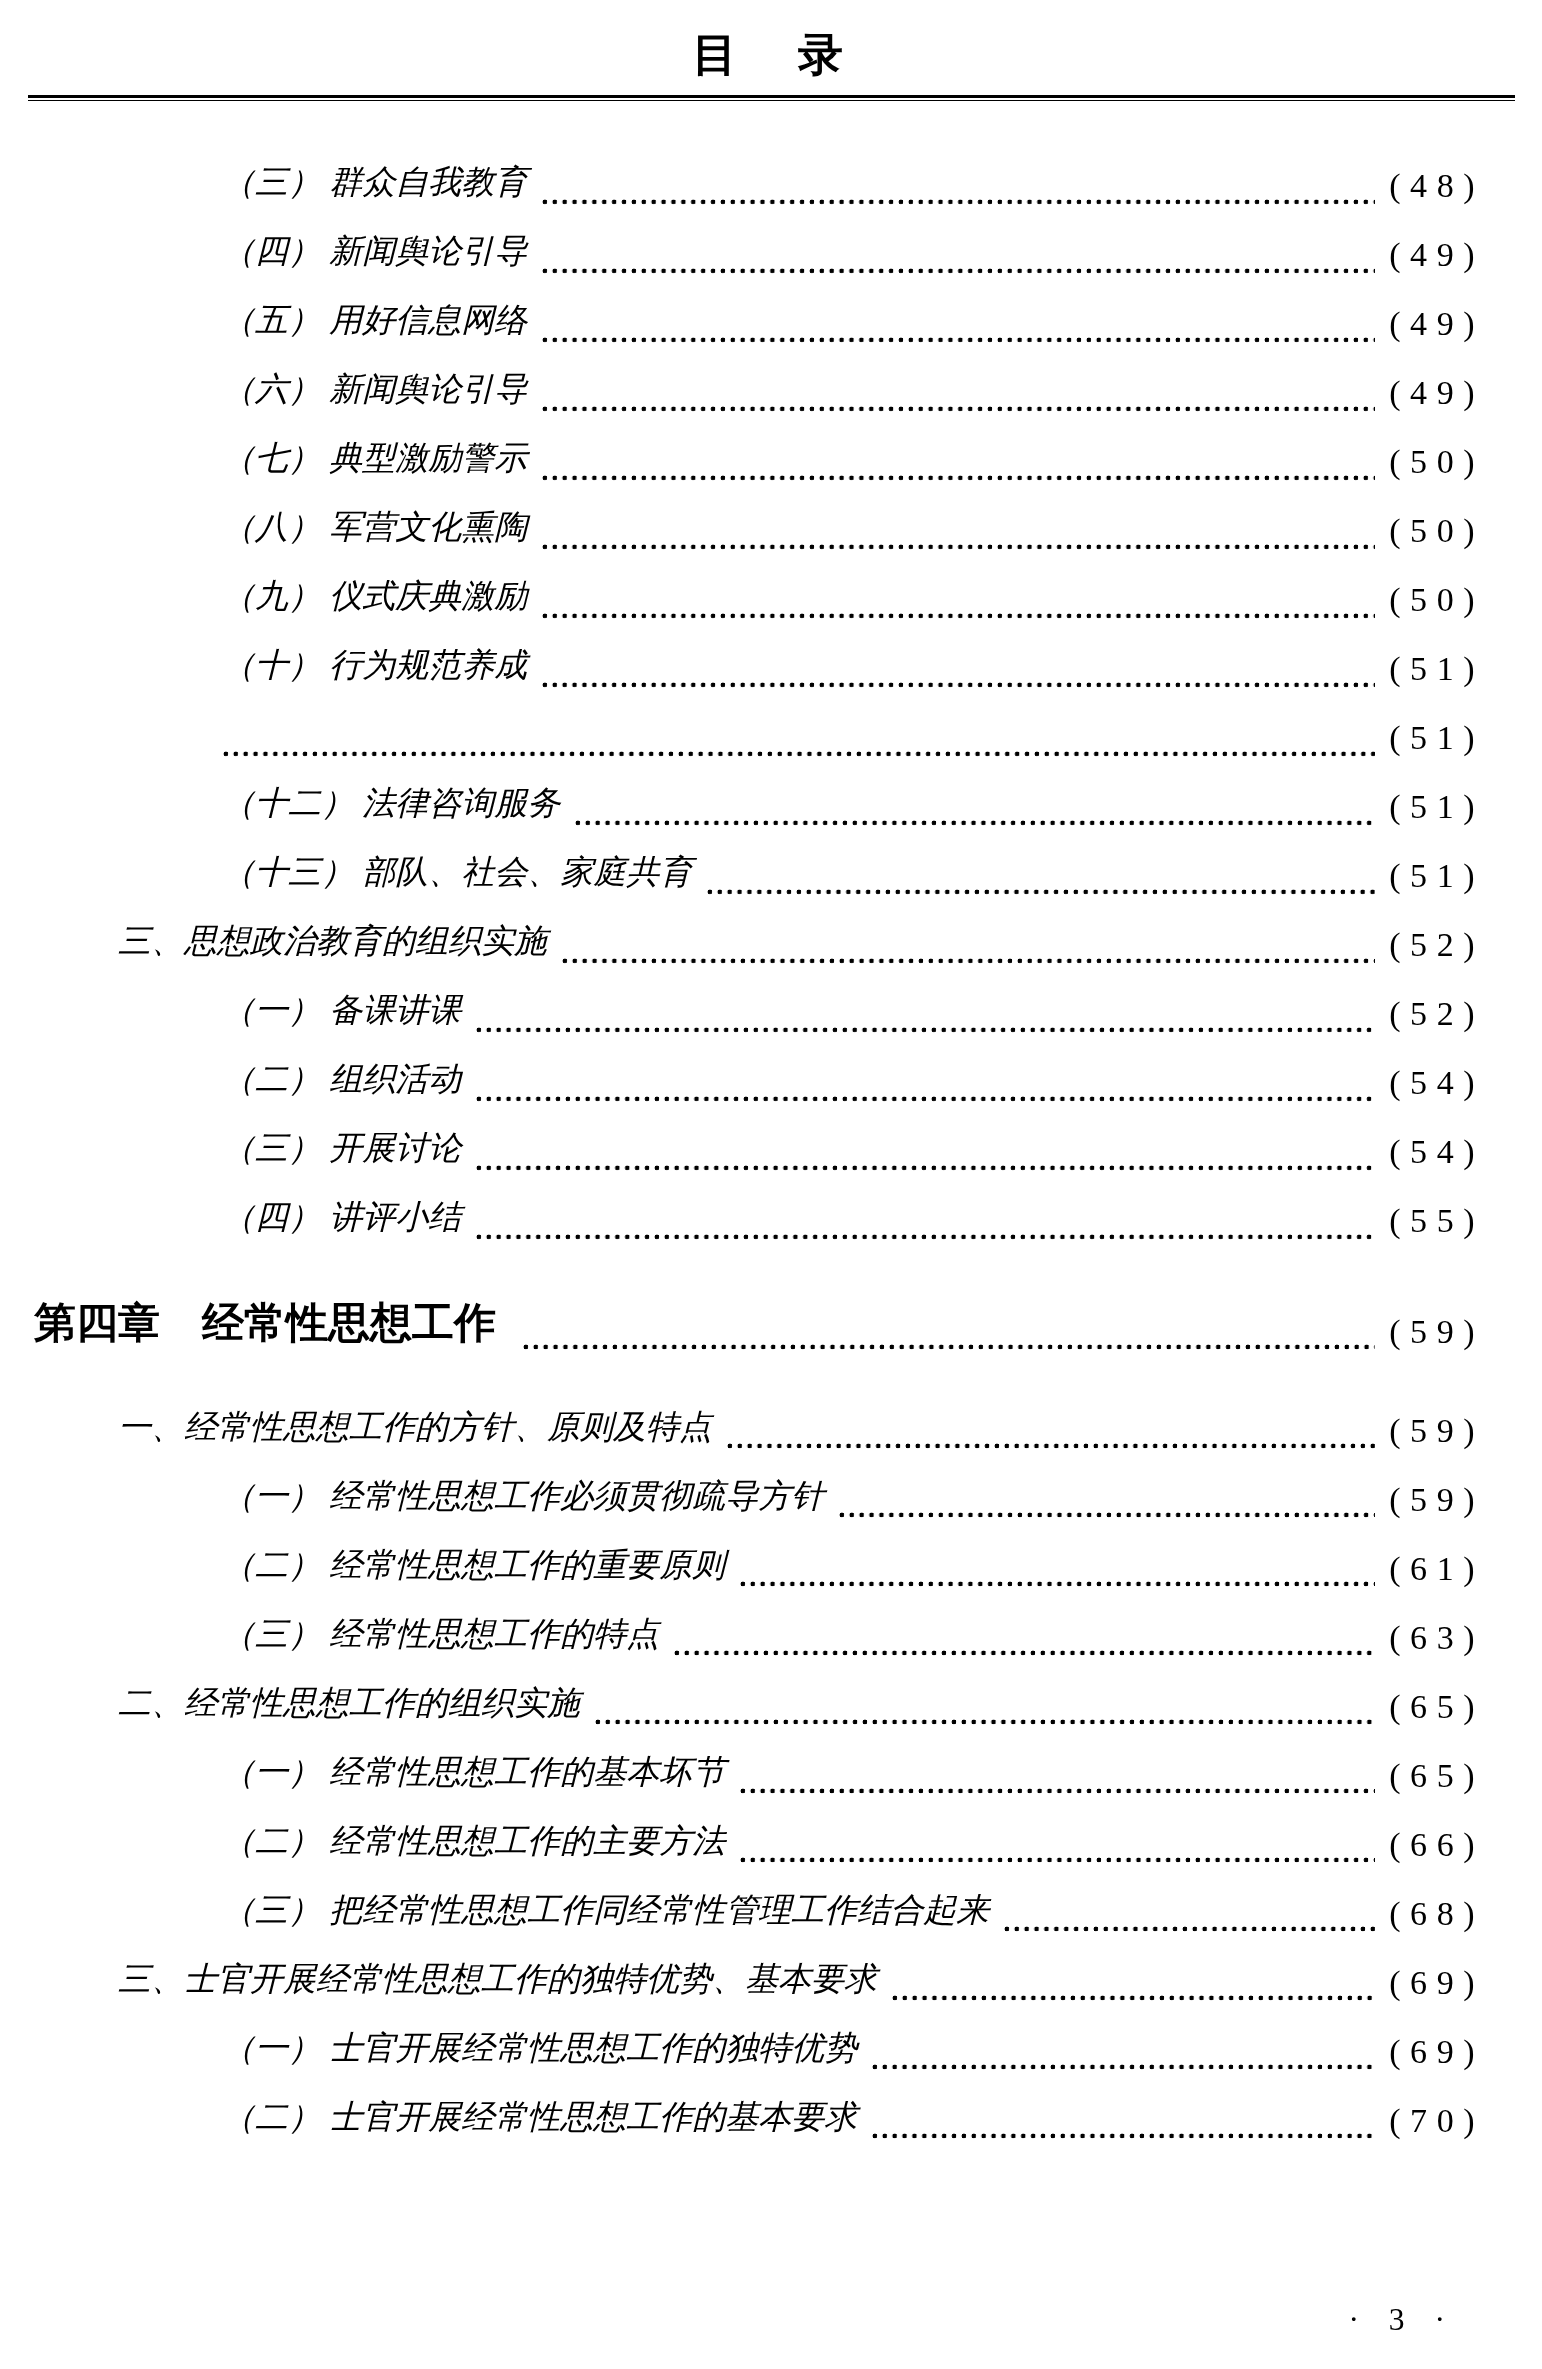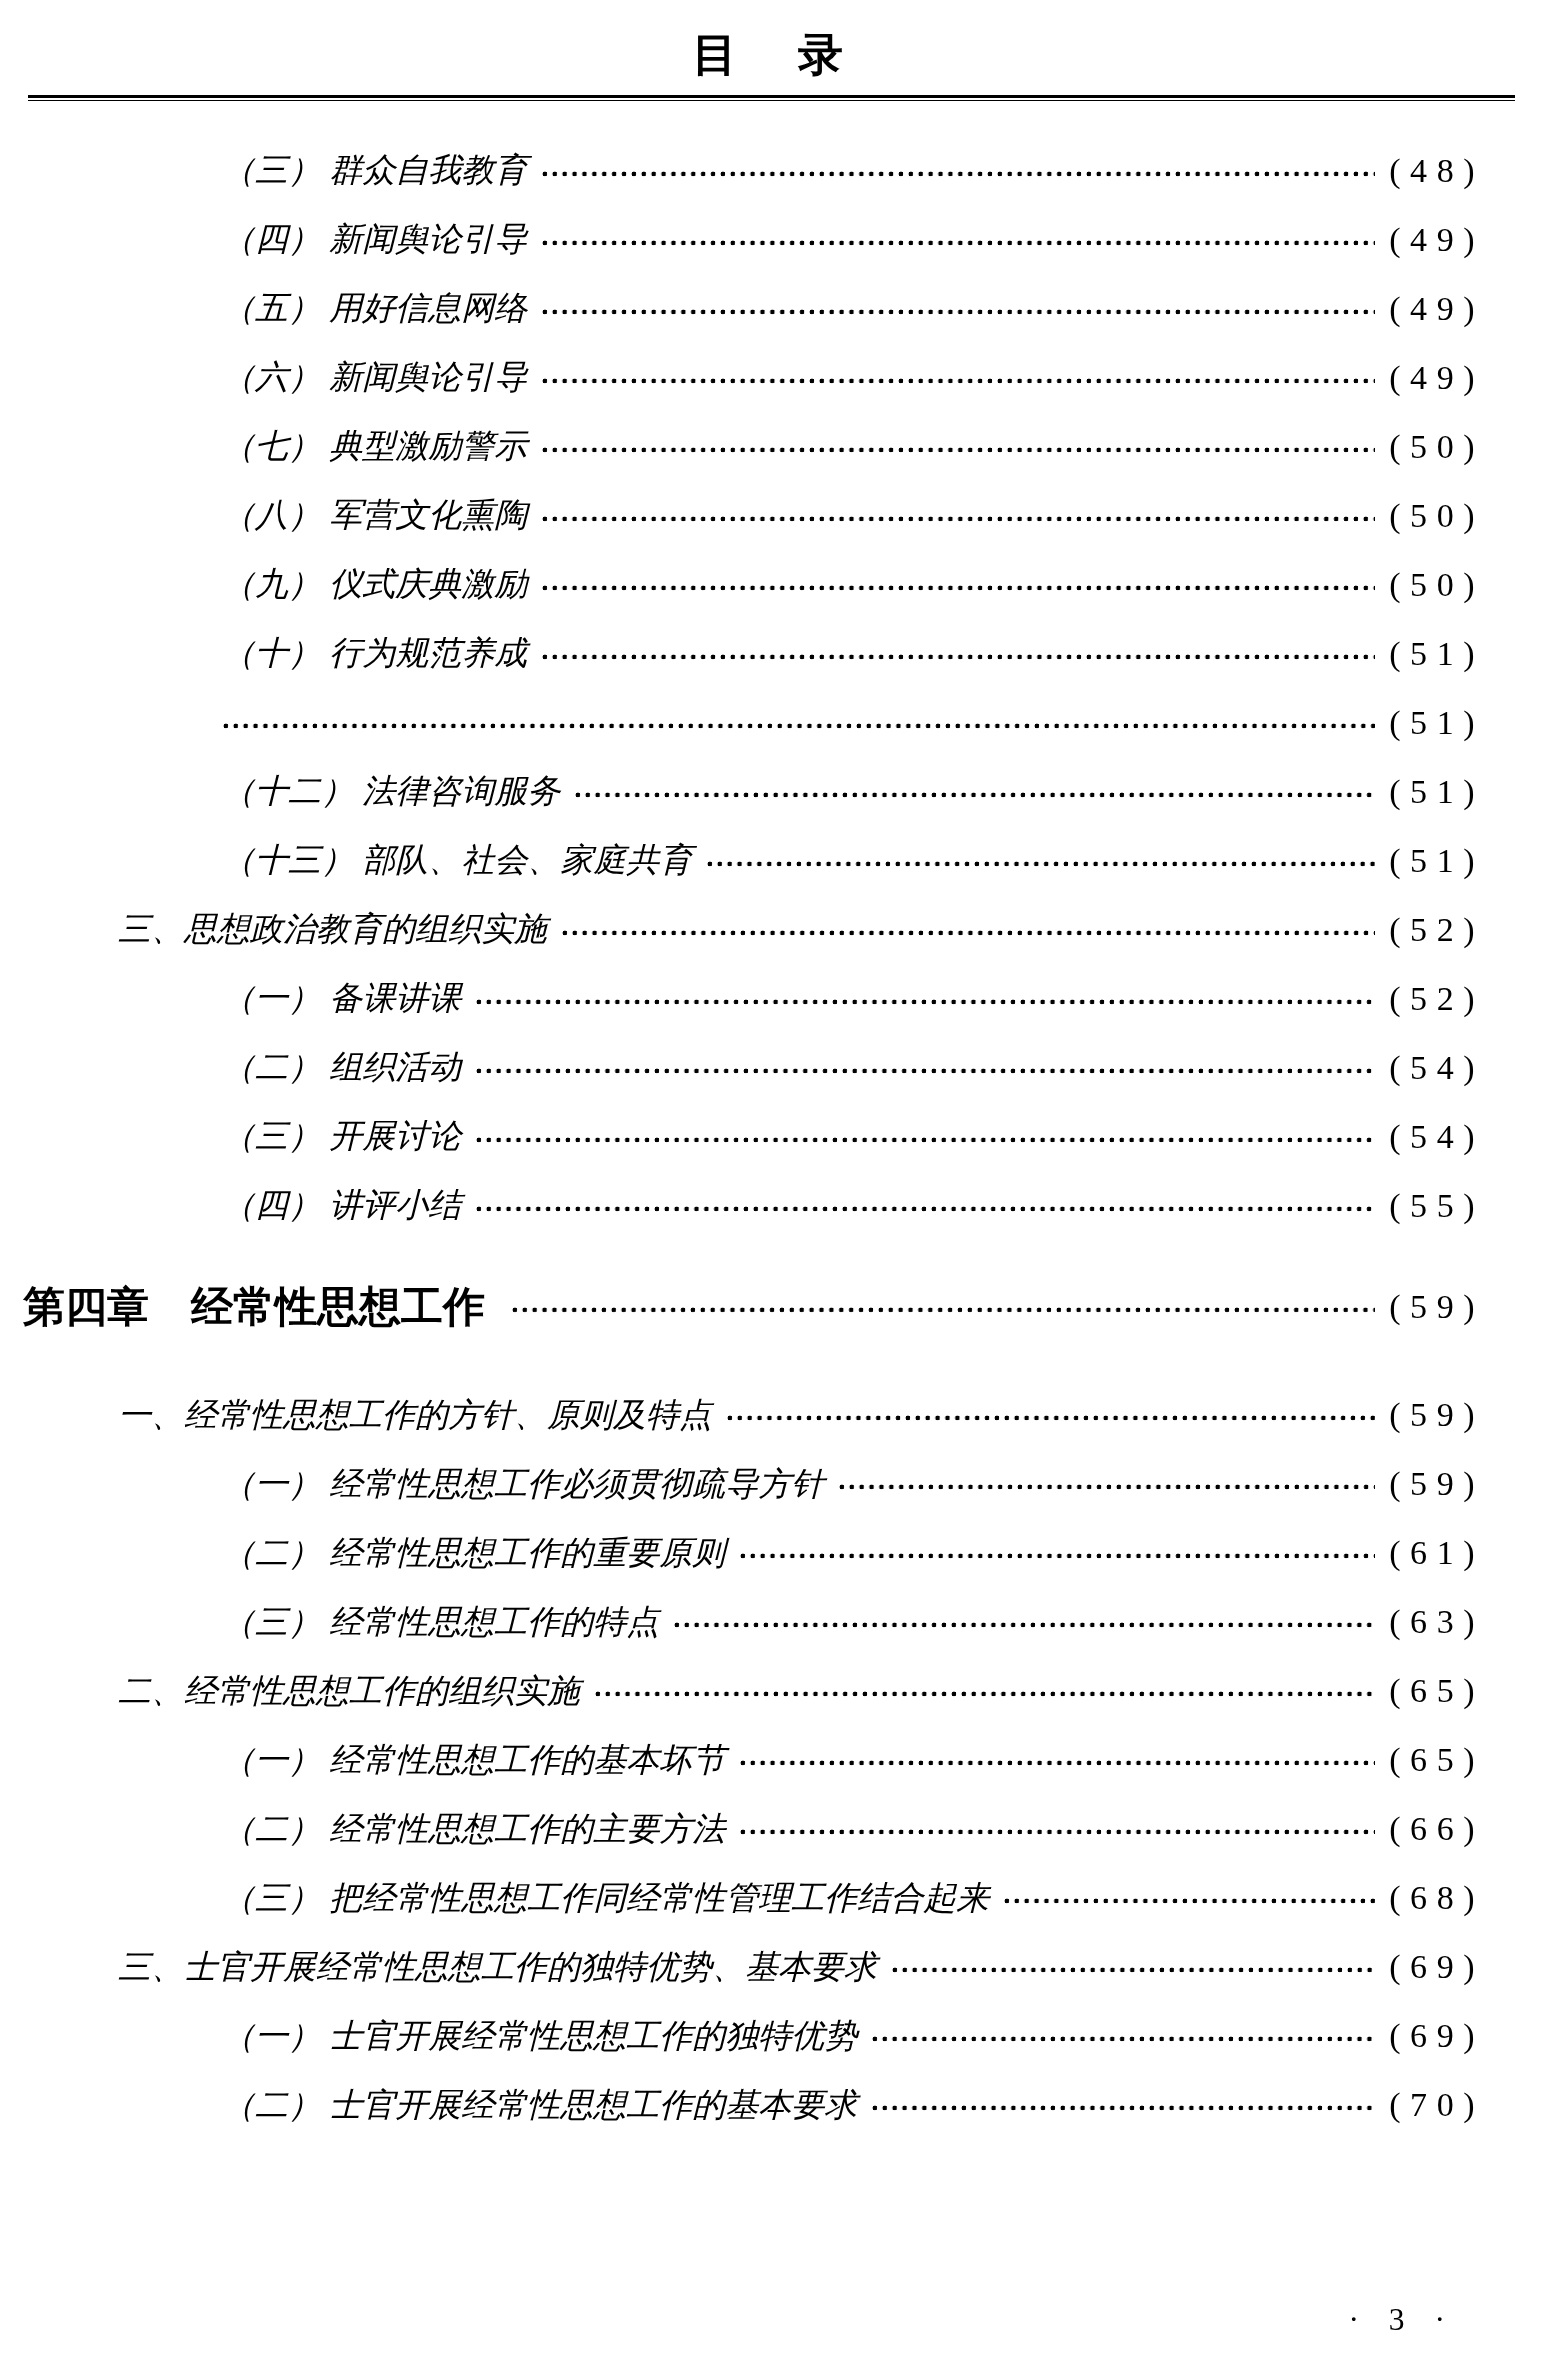--- a/index.html
+++ b/index.html
@@ -29,34 +29,34 @@
     height:2px;
     border-top:3px solid #000;
     border-bottom:1px solid #000;
   }
   .toc{
     margin-top:35px;
     padding-right:59px;
   }
   .toc-row{
     display:flex;
-    align-items:center;
+    align-items:flex-end;
     height:69px;
     font-size:33px;
     white-space:nowrap;
   }
   .toc-row .label{
     font-style:italic;
     margin-right:13.8px;
     flex:0 0 auto;
   }
   .toc-row.sub{padding-left:222px;}
   .toc-row.l2{padding-left:118px;}
   .toc-row.chapter{
-    padding-left:23px;
+    padding-left:34px;
     height:89px;
     margin-top:21.7px;
     margin-bottom:29.6px;
   }
   .toc-row.chapter .label{
     font-family:"Liberation Sans", sans-serif;
     font-style:normal;
     font-weight:bold;
     font-size:42px;
     margin-right:25.6px;

